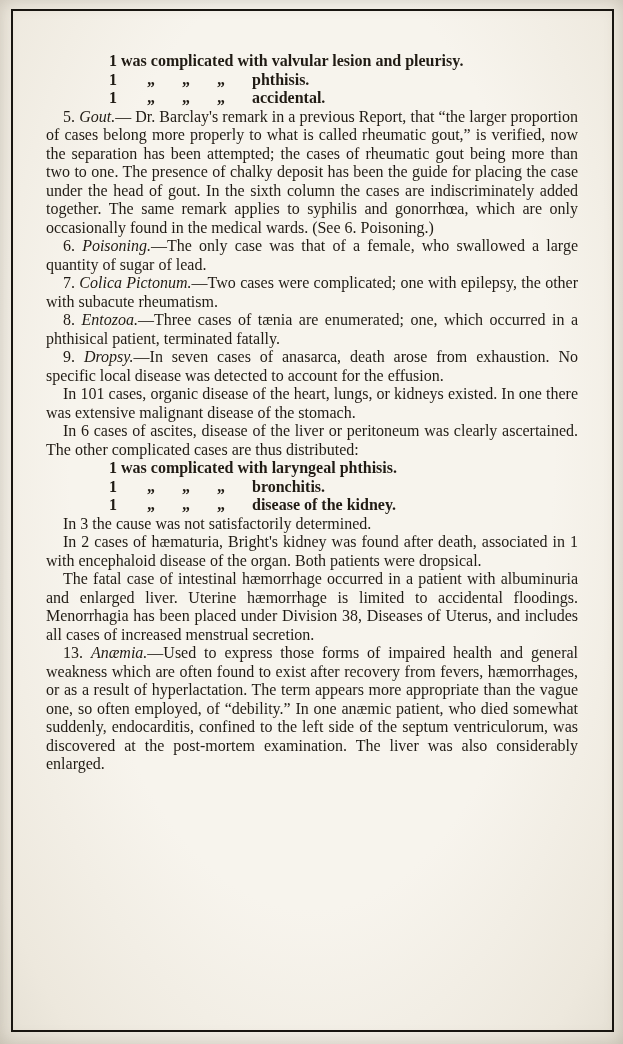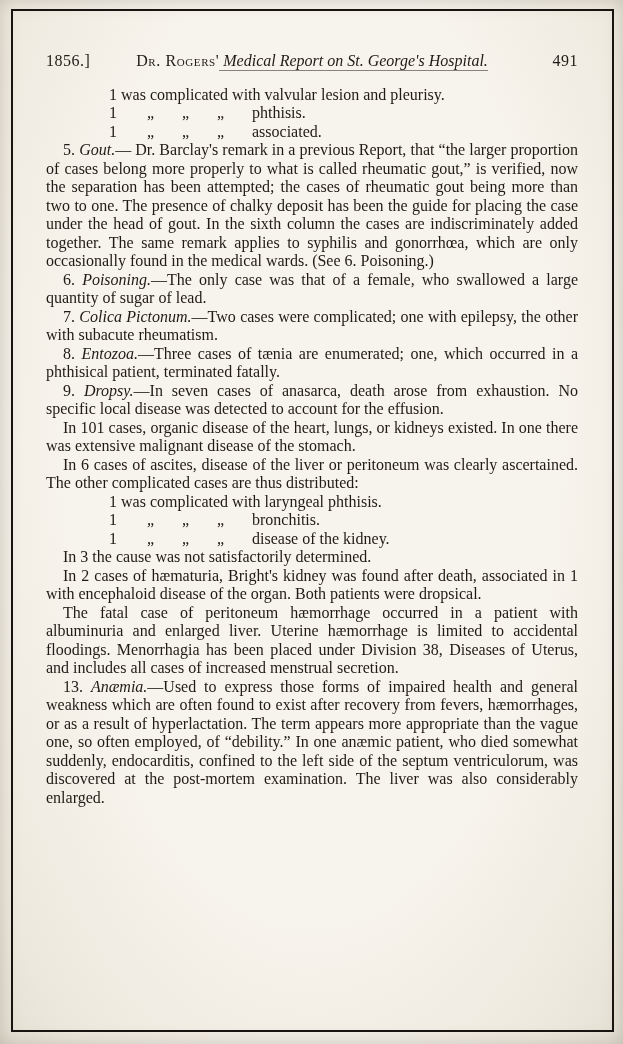--- a/index.html
+++ b/index.html
@@ -49,49 +49,45 @@
   }
   p.block {
     margin: 0;
     text-align: justify;
   }
   p.body, p.lead { text-indent: 17px; }
   p.item, p.ditto {
     padding-left: 63px;
     text-align: left;
     text-indent: 0;
+    font-weight: bold;
   }
   .ditto-num  { display: inline-block; width: 38px; }
   .ditto-mark { display: inline-block; width: 35px; }
   .lead-term  { font-style: italic; }
 </style>
 </head>
 <body>
 
 <div class="page">
   <div class="frame"></div>
   <div class="content">
-    <div class="header">
-      <span class="year">1856.]</span>
-      <span class="title"><span class="prefix">Dr. Rogers'</span><span class="rest"> Medical Report on St. George's Hospital.</span></span>
-      <span class="pagenum">491</span>
-    </div>
     <div class="body-text">
         <p class="block item">1 was complicated with valvular lesion and pleurisy.</p>
         <p class="block ditto"><span class="ditto-num">1</span><span class="ditto-mark">„</span><span class="ditto-mark">„</span><span class="ditto-mark">„</span><span class="ditto-text">phthisis.</span></p>
-        <p class="block ditto"><span class="ditto-num">1</span><span class="ditto-mark">„</span><span class="ditto-mark">„</span><span class="ditto-mark">„</span><span class="ditto-text">associated.</span></p>
+        <p class="block ditto"><span class="ditto-num">1</span><span class="ditto-mark">„</span><span class="ditto-mark">„</span><span class="ditto-mark">„</span><span class="ditto-text">accidental.</span></p>
         <p class="block lead"><span class="lead-num">5. </span><span class="lead-term">Gout.</span><span class="lead-text">— Dr. Barclay's remark in a previous Report, that “the larger proportion of cases belong more properly to what is called rheumatic gout,” is verified, now the separation has been attempted; the cases of rheumatic gout being more than two to one.  The presence of chalky deposit has been the guide for placing the case under the head of gout.  In the sixth column the cases are indiscriminately added together.  The same remark applies to syphilis and gonorrhœa, which are only occasionally found in the medical wards.  (See 6. Poisoning.)</span></p>
         <p class="block lead"><span class="lead-num">6. </span><span class="lead-term">Poisoning.</span><span class="lead-text">—The only case was that of a female, who swallowed a large quantity of sugar of lead.</span></p>
         <p class="block lead"><span class="lead-num">7. </span><span class="lead-term">Colica Pictonum.</span><span class="lead-text">—Two cases were complicated; one with epilepsy, the other with subacute rheumatism.</span></p>
         <p class="block lead"><span class="lead-num">8. </span><span class="lead-term">Entozoa.</span><span class="lead-text">—Three cases of tænia are enumerated; one, which occurred in a phthisical patient, terminated fatally.</span></p>
         <p class="block lead"><span class="lead-num">9. </span><span class="lead-term">Dropsy.</span><span class="lead-text">—In seven cases of anasarca, death arose from exhaustion.  No specific local disease was detected to account for the effusion.</span></p>
         <p class="block body">In 101 cases, organic disease of the heart, lungs, or kidneys existed.  In one there was extensive malignant disease of the stomach.</p>
         <p class="block body">In 6 cases of ascites, disease of the liver or peritoneum was clearly ascertained.  The other complicated cases are thus distributed:</p>
         <p class="block item">1 was complicated with laryngeal phthisis.</p>
         <p class="block ditto"><span class="ditto-num">1</span><span class="ditto-mark">„</span><span class="ditto-mark">„</span><span class="ditto-mark">„</span><span class="ditto-text">bronchitis.</span></p>
         <p class="block ditto"><span class="ditto-num">1</span><span class="ditto-mark">„</span><span class="ditto-mark">„</span><span class="ditto-mark">„</span><span class="ditto-text">disease of the kidney.</span></p>
         <p class="block body">In 3 the cause was not satisfactorily determined.</p>
         <p class="block body">In 2 cases of hæmaturia, Bright's kidney was found after death, associated in 1 with encephaloid disease of the organ.  Both patients were dropsical.</p>
-        <p class="block body">The fatal case of peritoneum hæmorrhage occurred in a patient with albuminuria and enlarged liver.  Uterine hæmorrhage is limited to accidental floodings.  Menorrhagia has been placed under Division 38, Diseases of Uterus, and includes all cases of increased menstrual secretion.</p>
+        <p class="block body">The fatal case of intestinal hæmorrhage occurred in a patient with albuminuria and enlarged liver.  Uterine hæmorrhage is limited to accidental floodings.  Menorrhagia has been placed under Division 38, Diseases of Uterus, and includes all cases of increased menstrual secretion.</p>
         <p class="block lead"><span class="lead-num">13. </span><span class="lead-term">Anæmia.</span><span class="lead-text">—Used to express those forms of impaired health and general weakness which are often found to exist after recovery from fevers, hæmorrhages, or as a result of hyperlactation.  The term appears more appropriate than the vague one, so often employed, of “debility.”  In one anæmic patient, who died somewhat suddenly, endocarditis, confined to the left side of the septum ventriculorum, was discovered at the post-mortem examination.  The liver was also considerably enlarged.</span></p>
       </div>
   </div>
 </div>
 
 </body></html>

